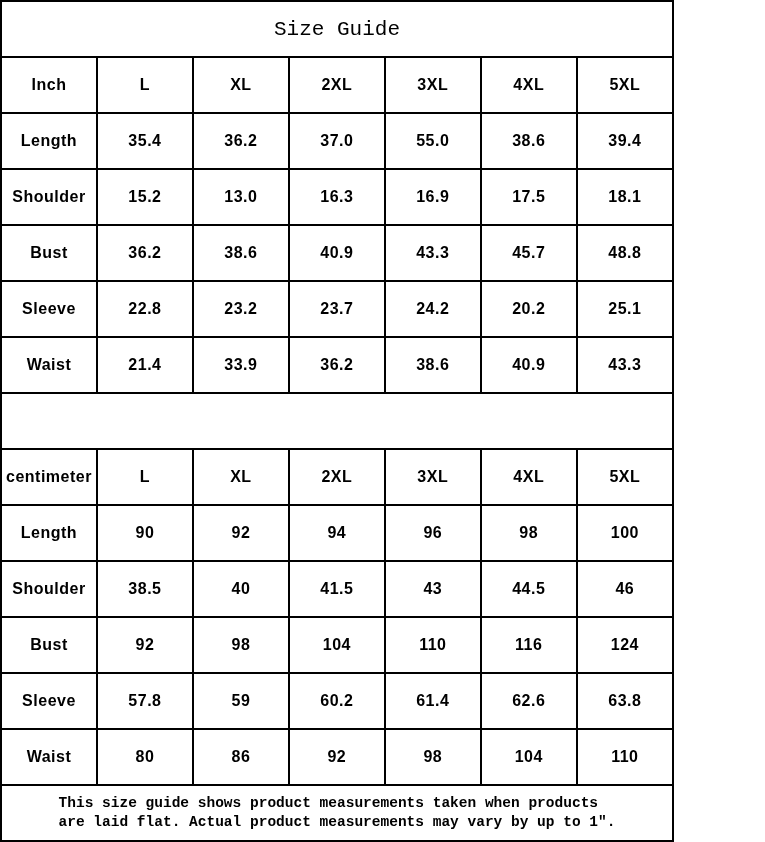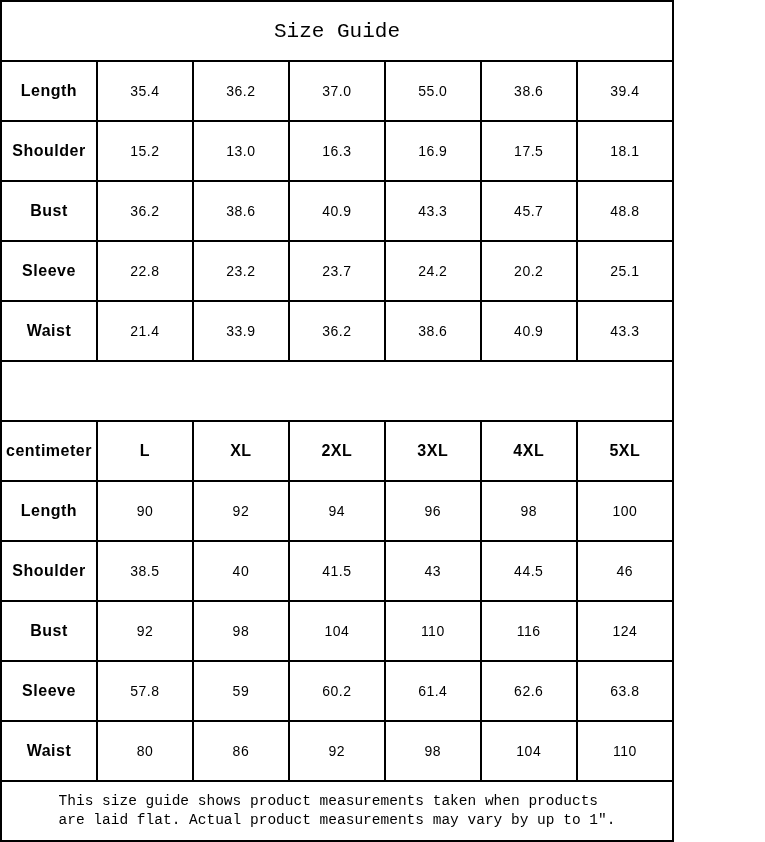--- a/index.html
+++ b/index.html
@@ -33,30 +33,30 @@
     letter-spacing: 0px;
   }
   td.hdr {
     font-family: "Liberation Sans", sans-serif;
     font-weight: bold;
     font-size: 16px;
     letter-spacing: 0.5px;
   }
   td.val {
     font-family: "Liberation Sans", sans-serif;
-    font-weight: normal;
-    font-size: 14px;
+    font-weight: bold;
+    font-size: 16px;
     letter-spacing: 0.5px;
   }
   td.spacer-cell { background: #ffffff; }
   td.footer-cell {
     font-family: "Liberation Mono", "DejaVu Sans Mono", monospace;
     font-size: 14.5px;
     line-height: 19px;
-    font-weight: normal;
+    font-weight: bold;
   }
   .footer-inner {
     display: inline-block;
     text-align: left;
   }
 </style>
 </head>
 <body>
 
 <div class="wrap">
@@ -69,20 +69,29 @@
         <col style="width:14.28%">
         <col style="width:14.28%">
       <col style="width:14.32%">
     </colgroup>
 
     <tbody>
         <tr class="row">
       <td class="title-cell" colspan="7">Size Guide</td>
     </tr>
 
+    <tr class="row">
+      <td class="hdr">Inch</td>
+      <td class="hdr">L</td>
+      <td class="hdr">XL</td>
+      <td class="hdr">2XL</td>
+      <td class="hdr">3XL</td>
+      <td class="hdr">4XL</td>
+      <td class="hdr">5XL</td>
+    </tr>
 
     <tr class="row">
       <td class="hdr">Length</td>
       <td class="val">35.4</td>
       <td class="val">36.2</td>
       <td class="val">37.0</td>
       <td class="val">55.0</td>
       <td class="val">38.6</td>
       <td class="val">39.4</td>
     </tr>

